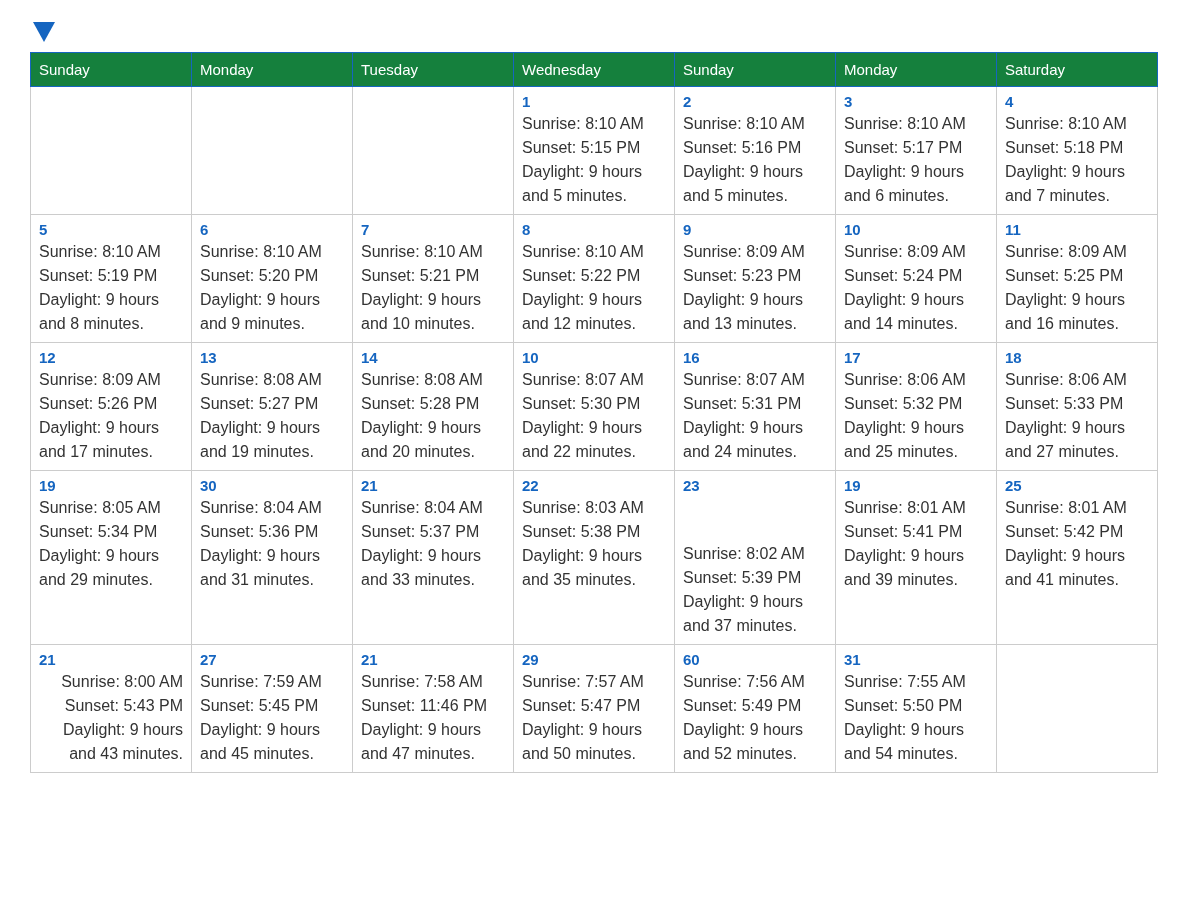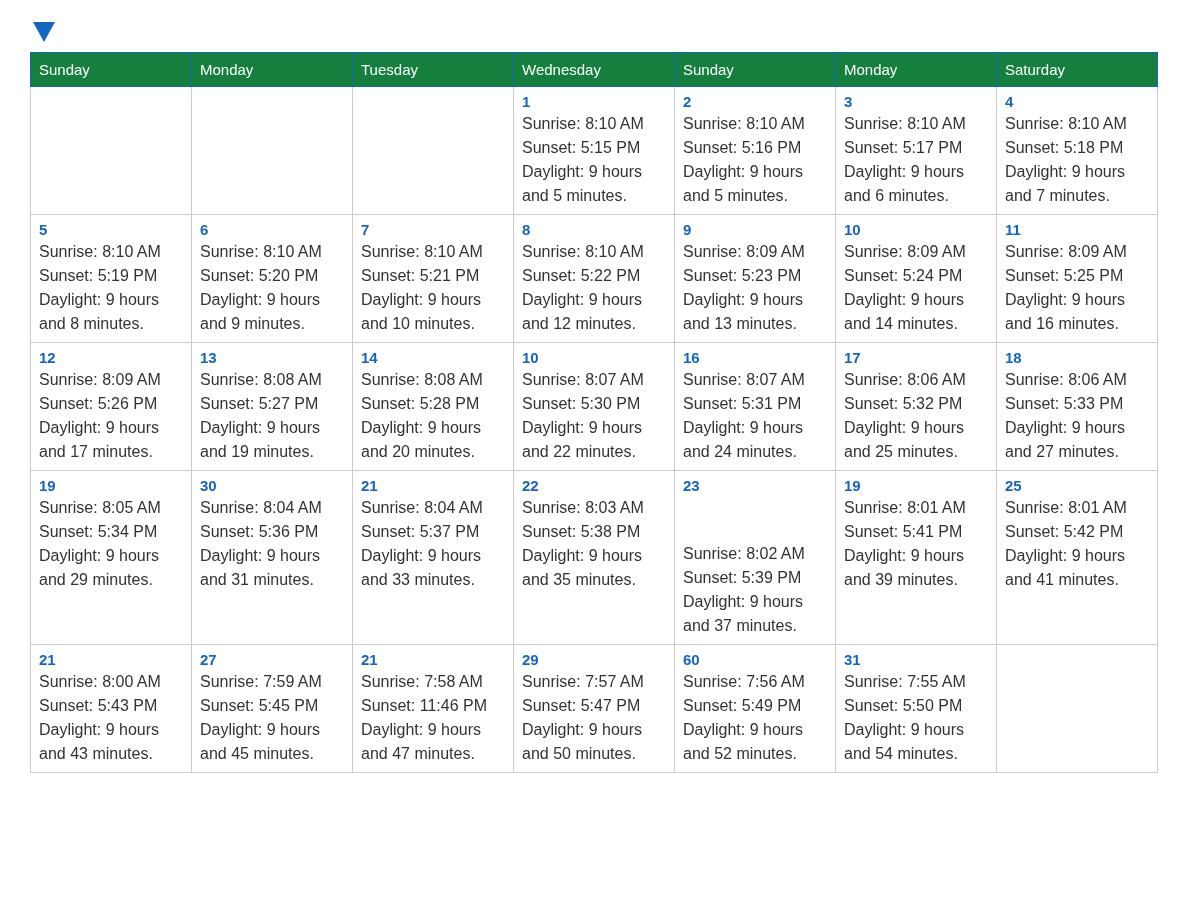--- a/index.html
+++ b/index.html
@@ -282,21 +282,21 @@
         <td>
           <span class="day-number">25</span>
           <div class="day-info" style="white-space: pre-line;">Sunrise: 8:01 AM
 Sunset: 5:42 PM
 Daylight: 9 hours and 41 minutes.</div>
         </td>
       </tr>
       <tr>
         <td>
           <span class="day-number">21</span>
-          <div class="day-info" style="white-space: pre-line;">Sunrise: 8:00 AM
+          <div class="day-info" style="white-space: pre-line; text-align: right;">Sunrise: 8:00 AM
 Sunset: 5:43 PM
 Daylight: 9 hours and 43 minutes.</div>
         </td>
         <td>
           <span class="day-number">27</span>
           <div class="day-info" style="white-space: pre-line;">Sunrise: 7:59 AM
 Sunset: 5:45 PM
 Daylight: 9 hours and 45 minutes.</div>
         </td>
         <td>

